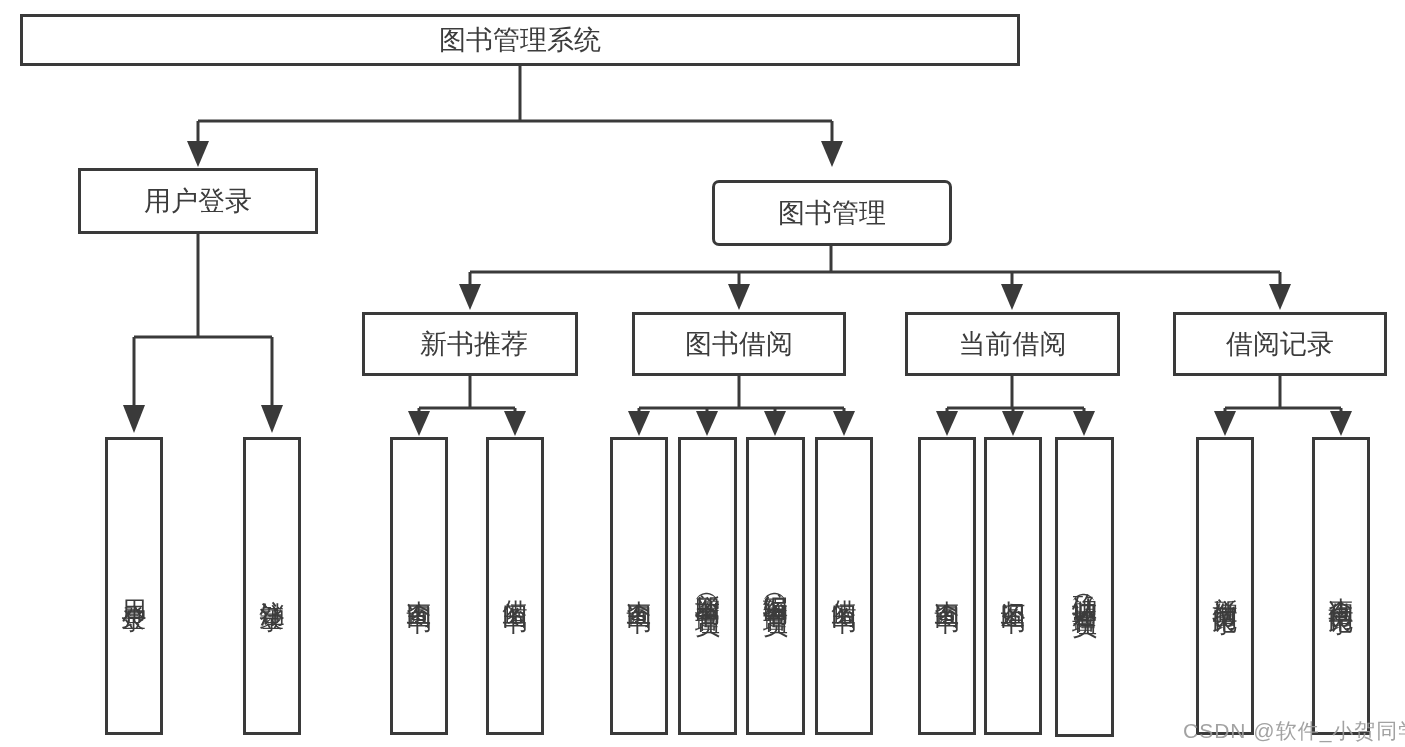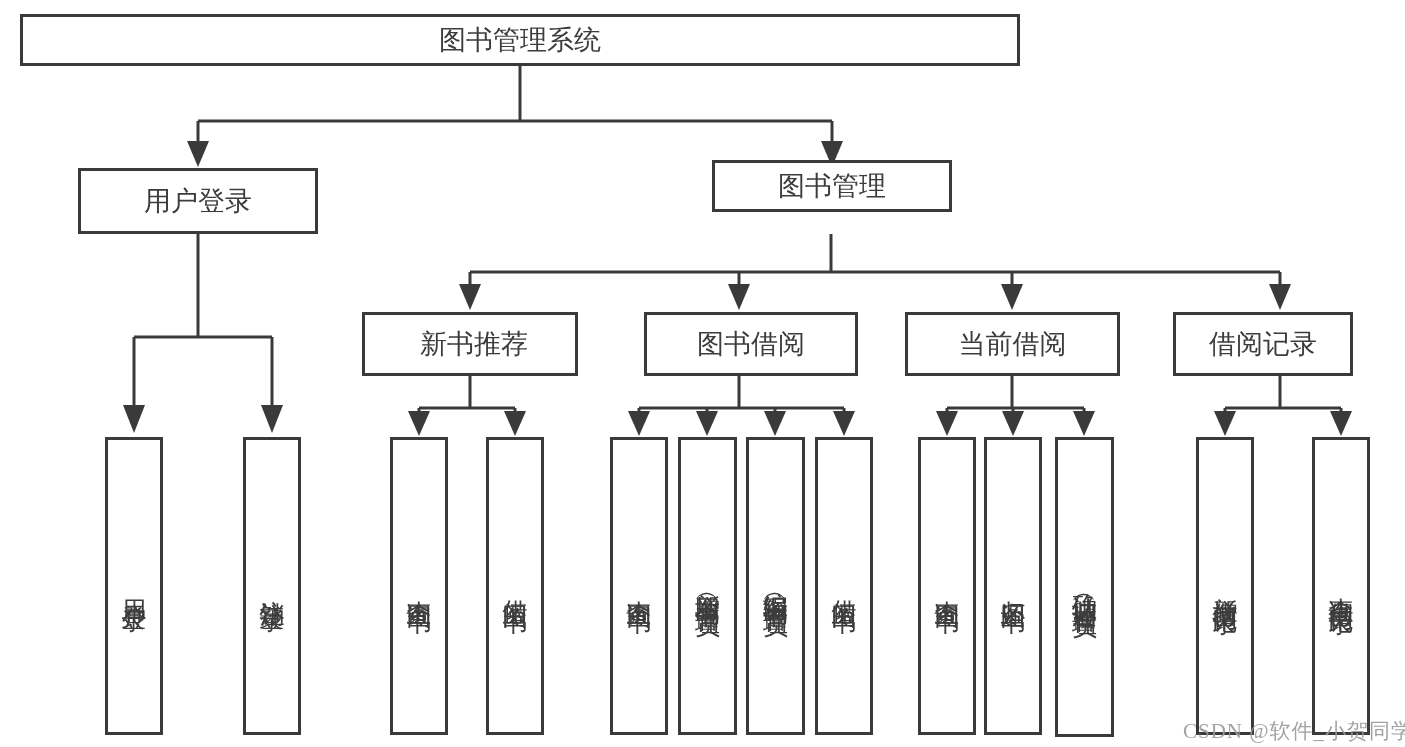--- a/index.html
+++ b/index.html
@@ -6,21 +6,21 @@
     --line:#3a3a3a;
     --text:#3c3c3c;
     --box-bg:#ffffff;
     --wm:#9b9b9b;
   }
   html,body{margin:0;padding:0;background:#ffffff;}
   .canvas{
     position:relative;
     width:1405px;height:747px;
     background:var(--box-bg);
-    font-family:Liberation Serif, serif;
+    font-family:Liberation Sans, sans-serif;
     color:var(--text);
     overflow:hidden;
   }
   .connectors{position:absolute;left:0;top:0;z-index:1;}
   .connectors path{stroke:var(--line);stroke-width:3;fill:none;}
   .connectors polygon{fill:var(--line);stroke:none;}
   .node{
     position:absolute;
     box-sizing:border-box;
     border:3px solid var(--line);
@@ -126,26 +126,26 @@
       <path d="M1225 408 L1225 414"></path>
       <polygon points="1214,411 1236,411 1225,436"></polygon>
       <path d="M1341 408 L1341 414"></path>
       <polygon points="1330,411 1352,411 1341,436"></polygon>
     </g>
   </svg>
 
   <div class="node" style="left:20px;top:14px;width:1000px;height:52px;">图书管理系统</div>
 
   <div class="node" style="left:78px;top:168px;width:240px;height:66px;">用户登录</div>
-  <div class="node" style="left:712px;top:160px;width:240px;height:52px;">图书管理</div>
+  <div class="node" style="left:712px;top:180px;width:240px;height:66px;border-radius:7px;">图书管理</div>
 
   <div class="node" style="left:362px;top:312px;width:216px;height:64px;padding-left:8px;">新书推荐</div>
-  <div class="node" style="left:632px;top:312px;width:214px;height:64px;margin-left:12px;">图书借阅</div>
+  <div class="node" style="left:632px;top:312px;width:214px;height:64px;">图书借阅</div>
   <div class="node" style="left:905px;top:312px;width:215px;height:64px;text-align:right;">当前借阅</div>
-  <div class="node" style="left:1173px;top:312px;width:180px;height:64px;">借阅记录</div>
+  <div class="node" style="left:1173px;top:312px;width:214px;height:64px;">借阅记录</div>
 
   <div class="node vnode" style="left:105px;top:437px;width:58px;height:298px;">用户登录</div>
   <div class="node vnode" style="left:243px;top:437px;width:58px;height:298px;">注销登录</div>
 
   <div class="node vnode" style="left:390px;top:437px;width:58px;height:298px;">查询图书</div>
   <div class="node vnode" style="left:486px;top:437px;width:58px;height:298px;">借阅图书</div>
 
   <div class="node vnode" style="left:610px;top:437px;width:58px;height:298px;">查询图书</div>
   <div class="node vnode" style="left:678px;top:437px;width:59px;height:298px;">新增图书（管理员）</div>
   <div class="node vnode" style="left:746px;top:437px;width:59px;height:298px;">编辑图书（管理员）</div>

